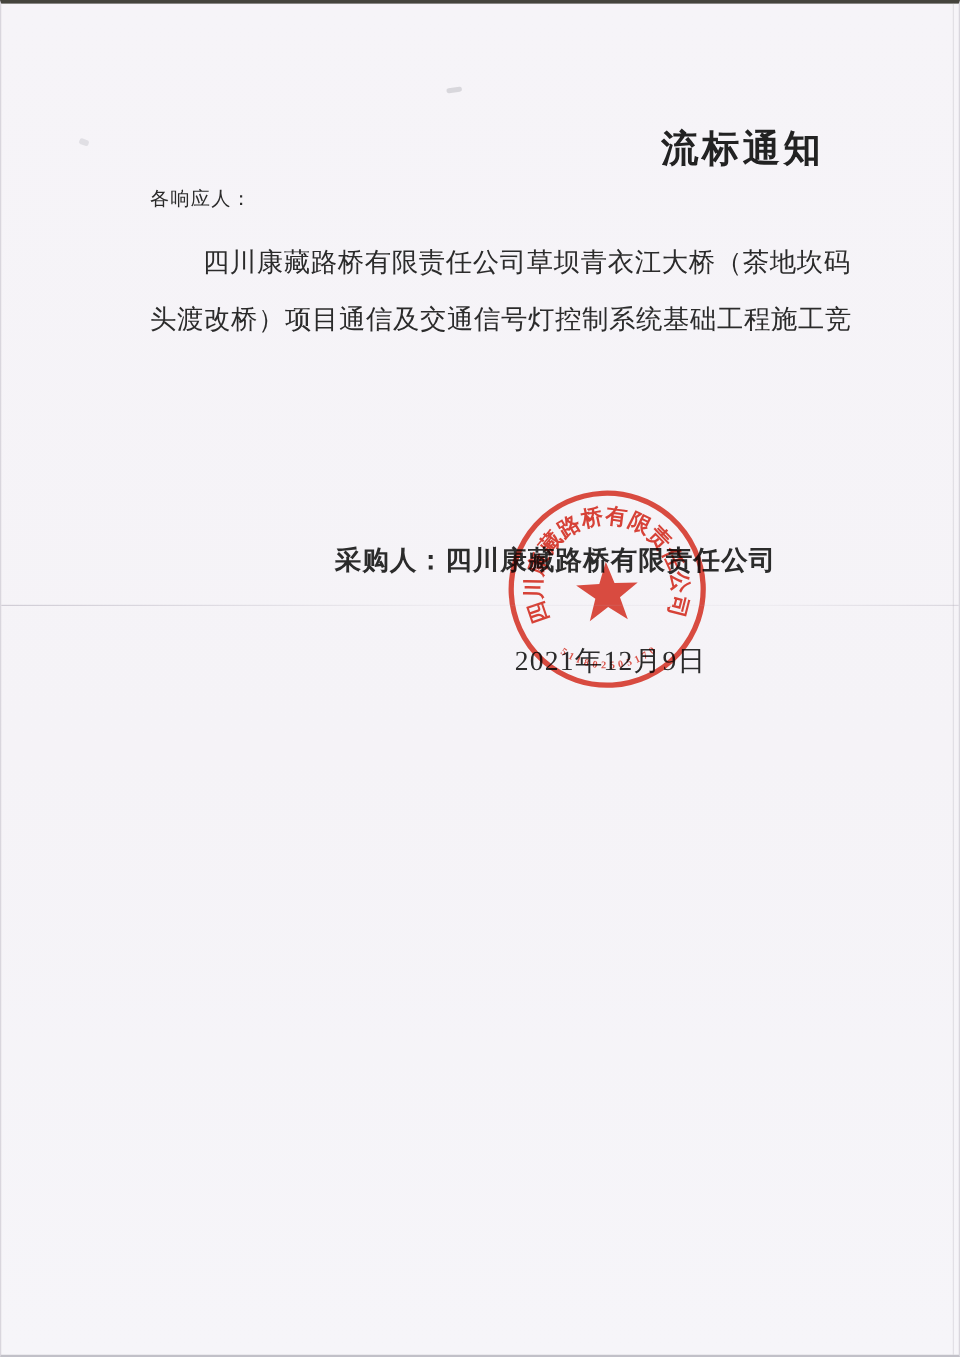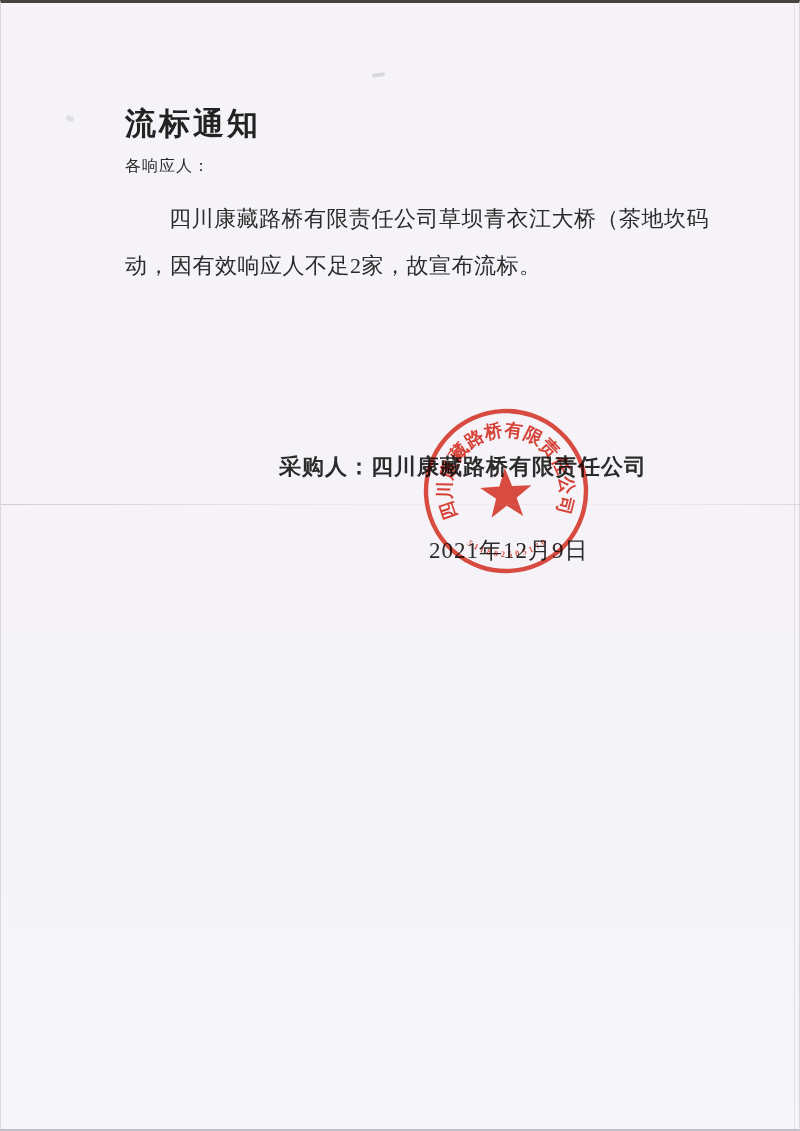--- a/index.html
+++ b/index.html
@@ -15,21 +15,21 @@
     background: linear-gradient(180deg, #f6f4f8 0%, #f5f3f7 55%, #f6f5f9 100%);
     border-top: 3px solid #45443d;
     border-bottom: 2px solid #c1c0c8;
     border-left: 1px solid #d9d6dd;
     border-right: 1px solid #d9d6dd;
     overflow: hidden;
     color: #2b2b2b;
   }
   .doc-title {
     position: absolute; top: 100px; left: 124px; width: 562px;
-    text-align: left;
+    text-align: right;
     font-size: 31px; font-weight: bold; letter-spacing: 3px;
     color: #222;
   }
   .salutation {
     position: absolute; top: 153px; left: 124px;
     font-size: 16px; letter-spacing: 1px;
   }
   .body-text {
     position: absolute; top: 192px; left: 124px; width: 566px;
     font-size: 22px; line-height: 47px; letter-spacing: 0.5px;
@@ -79,21 +79,21 @@
   <div class="speck speck-1"></div>
   <div class="speck speck-2"></div>
   <div class="edge-shade"></div>
 
   <div class="doc-title">流标通知</div>
 
   <div class="salutation">各响应人：</div>
 
   <div class="body-text">
     <div class="body-line first">四川康藏路桥有限责任公司草坝青衣江大桥（茶地坎码</div>
-    <div class="body-line">动，因有效响应人不足2家，故宣布流标。</div>
+    <div class="body-line">头渡改桥）项目通信及交通信号灯控制系统基础工程施工竞</div>
   </div>
 
   <div class="signature">采购人：四川康藏路桥有限责任公司</div>
 
   <div class="doc-date">2021年12月9日</div>
 
   <svg class="seal" viewBox="-90 -90 180 180" xmlns="http://www.w3.org/2000/svg">
     <defs>
       <path id="sealArc" d="M -49.8 23.2 A 55 55 0 1 1 49.8 23.2" fill="none"></path>
       <path id="serialArc" d="M -42 51 A 66 66 0 0 0 42 51" fill="none"></path>

